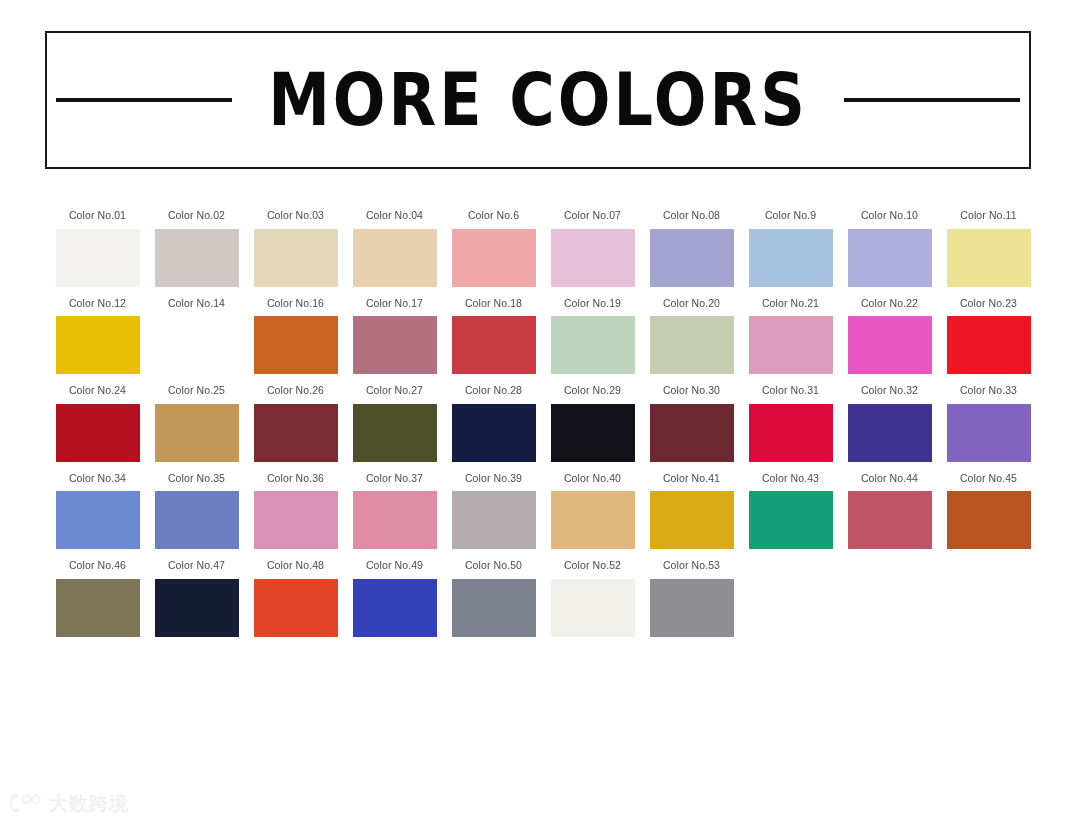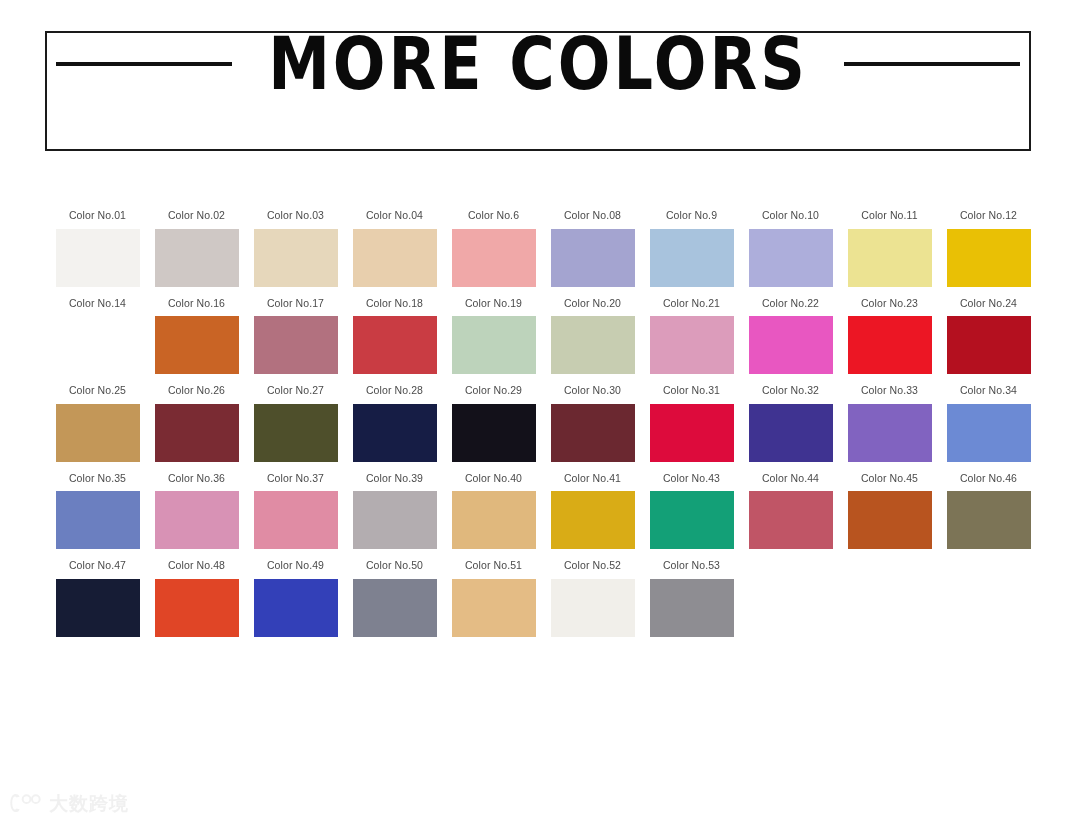--- a/index.html
+++ b/index.html
@@ -14,25 +14,25 @@
     position: relative;
     overflow: hidden;
   }
 
   
   .banner {
     position: absolute;
     left: 45px;
     top: 31px;
     width: 986px;
-    height: 120px;
+    height: 138px;
     border: 2px solid #1a1a1a;
     box-sizing: border-box;
     display: flex;
-    align-items: flex-start;
+    align-items: center;
     justify-content: center;
   }
   .banner-inner {
     display: flex;
     align-items: center;
     justify-content: center;
     width: 100%;
     gap: 36px;
   }
   .banner-rule {
@@ -138,20 +138,24 @@
     </div>
     <div class="cell">
       <div class="cell-label">Color No.04</div>
       <div class="swatch" style="background: rgb(232, 207, 173);"></div>
     </div>
     <div class="cell">
       <div class="cell-label">Color No.6</div>
       <div class="swatch" style="background: rgb(240, 168, 168);"></div>
     </div>
     <div class="cell">
+      <div class="cell-label">Color No.07</div>
+      <div class="swatch" style="background: rgb(231, 193, 215);"></div>
+    </div>
+    <div class="cell">
       <div class="cell-label">Color No.08</div>
       <div class="swatch" style="background: rgb(164, 164, 208);"></div>
     </div>
     <div class="cell">
       <div class="cell-label">Color No.9</div>
       <div class="swatch" style="background: rgb(168, 195, 221);"></div>
     </div>
     <div class="cell">
       <div class="cell-label">Color No.10</div>
       <div class="swatch" style="background: rgb(173, 174, 219);"></div>
@@ -292,24 +296,20 @@
       <div class="cell-label">Color No.48</div>
       <div class="swatch" style="background: rgb(224, 69, 38);"></div>
     </div>
     <div class="cell">
       <div class="cell-label">Color No.49</div>
       <div class="swatch" style="background: rgb(51, 64, 184);"></div>
     </div>
     <div class="cell">
       <div class="cell-label">Color No.50</div>
       <div class="swatch" style="background: rgb(126, 129, 144);"></div>
-    </div>
-    <div class="cell">
-      <div class="cell-label">Color No.51</div>
-      <div class="swatch" style="background: rgb(228, 188, 133);"></div>
     </div>
     <div class="cell">
       <div class="cell-label">Color No.52</div>
       <div class="swatch" style="background: rgb(241, 239, 234);"></div>
     </div>
     <div class="cell">
       <div class="cell-label">Color No.53</div>
       <div class="swatch" style="background: rgb(142, 141, 146);"></div>
     </div>
   </div>

